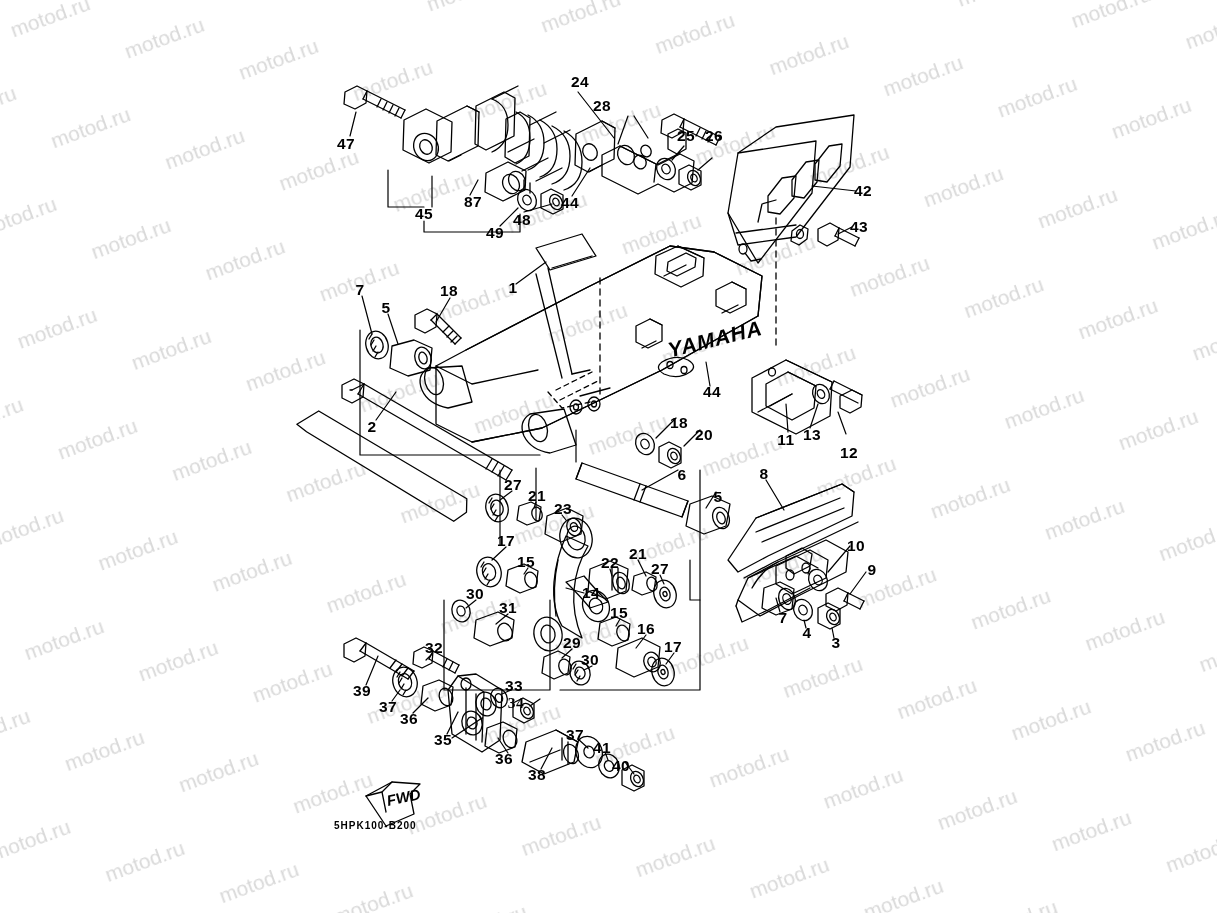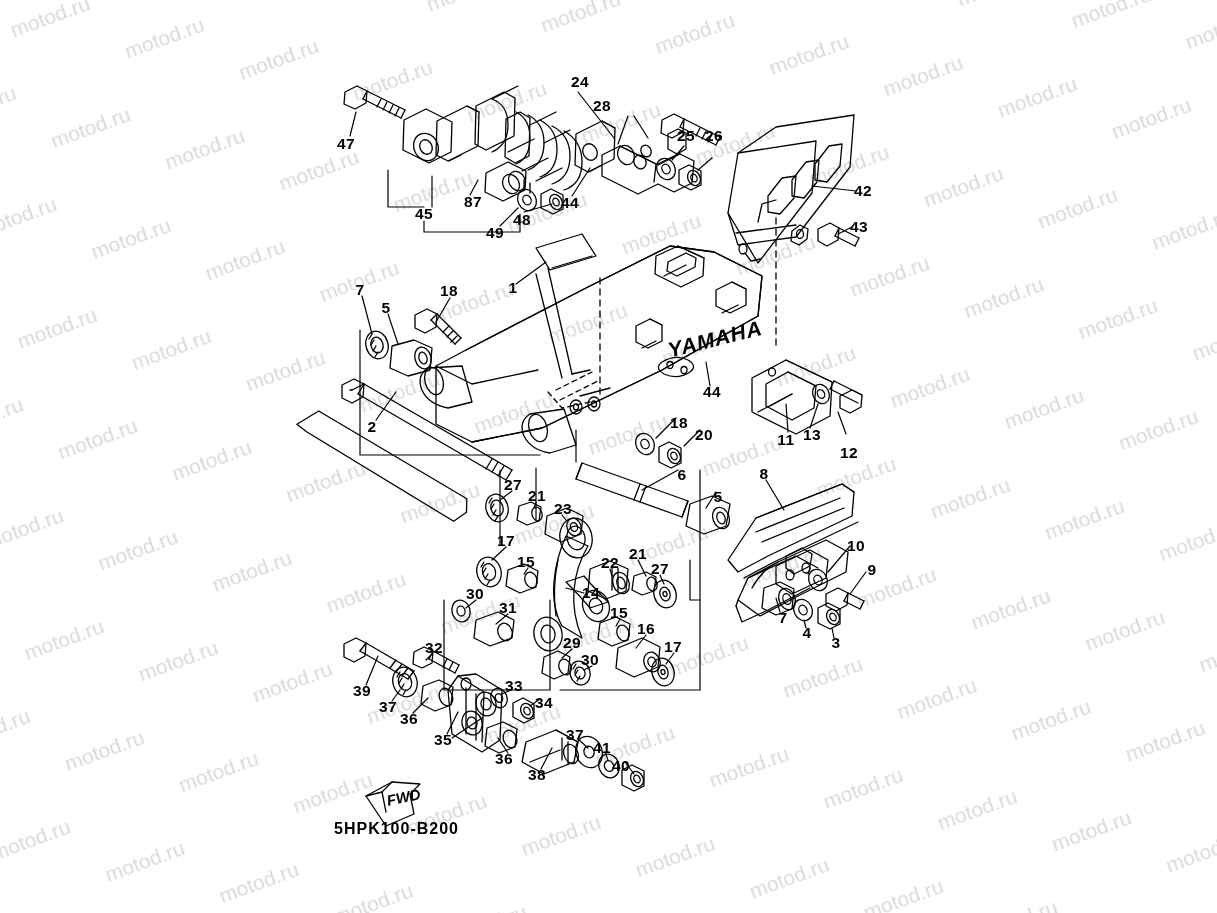--- a/index.html
+++ b/index.html
@@ -7,21 +7,21 @@
   body{width:1217px;height:913px;position:relative;overflow:hidden;
        font-family:"Liberation Sans",sans-serif;}
   #stage{position:absolute;left:0;top:0;width:1217px;height:913px;}
   #wm{position:absolute;left:0;top:0;width:1217px;height:913px;z-index:1;pointer-events:none;}
   #wm text{font-family:"Liberation Sans",sans-serif;font-size:21px;fill:#d9d9d9;}
   #art{position:absolute;left:0;top:0;width:1217px;height:913px;z-index:2;}
   #labels{position:absolute;left:0;top:0;width:1006px;height:913px;z-index:3;}
   .lbl{position:absolute;font-size:15.5px;font-weight:bold;color:#000;
        font-family:"Liberation Sans",sans-serif;white-space:nowrap;
        transform:translate(-50%,-50%);letter-spacing:.5px;}
-  #partno{position:absolute;z-index:3;font-size:16px;font-weight:bold;color:#000;
+  #partno{position:absolute;z-index:3;font-size:10px;font-weight:bold;color:#000;
        letter-spacing:1px;font-family:"Liberation Sans",sans-serif;text-align:center;}
 </style>
 </head>
 <body>
 
 <div id="stage">
 
   <svg id="wm" viewBox="0 0 1217 913" xmlns="http://www.w3.org/2000/svg">
     <defs>
       <pattern id="wmp" width="200" height="118" patternUnits="userSpaceOnUse" patternTransform="rotate(-20)">
@@ -559,21 +559,21 @@
       <div class="lbl" style="left: 646px; top: 629px;">16</div>
       <div class="lbl" style="left: 673px; top: 647px;">17</div>
       <div class="lbl" style="left: 572px; top: 643px;">29</div>
       <div class="lbl" style="left: 590px; top: 660px;">30</div>
       <div class="lbl" style="left: 362px; top: 691px;">39</div>
       <div class="lbl" style="left: 434px; top: 648px;">32</div>
       <div class="lbl" style="left: 388px; top: 707px;">37</div>
       <div class="lbl" style="left: 409px; top: 719px;">36</div>
       <div class="lbl" style="left: 443px; top: 740px;">35</div>
       <div class="lbl" style="left: 514px; top: 686px;">33</div>
-      <div class="lbl" style="left: 544px; top: 703px;">34</div>
+      <div class="lbl" style="left: 516px; top: 703px; font-family: Liberation Serif, serif;">34</div>
       <div class="lbl" style="left: 504px; top: 759px;">36</div>
       <div class="lbl" style="left: 537px; top: 775px;">38</div>
       <div class="lbl" style="left: 575px; top: 735px;">37</div>
       <div class="lbl" style="left: 602px; top: 748px; text-align: right;">41</div>
       <div class="lbl" style="left: 621px; top: 766px;">40</div>
     </div>
 
   <div id="partno" style="left:334px;top:820px;">5HPK100-B200</div>
 
 </div>

